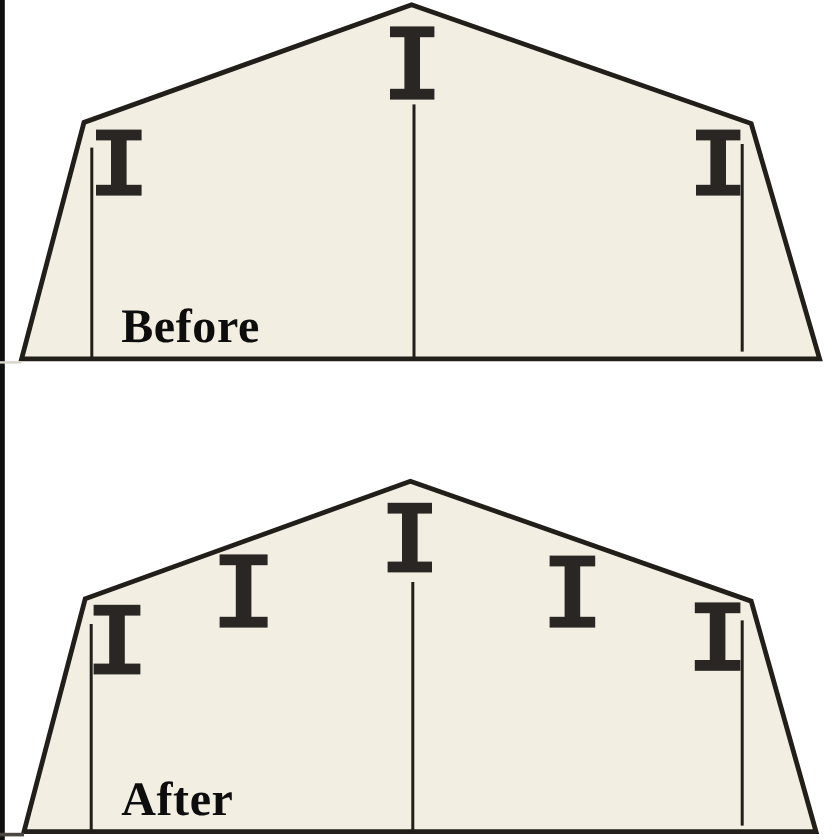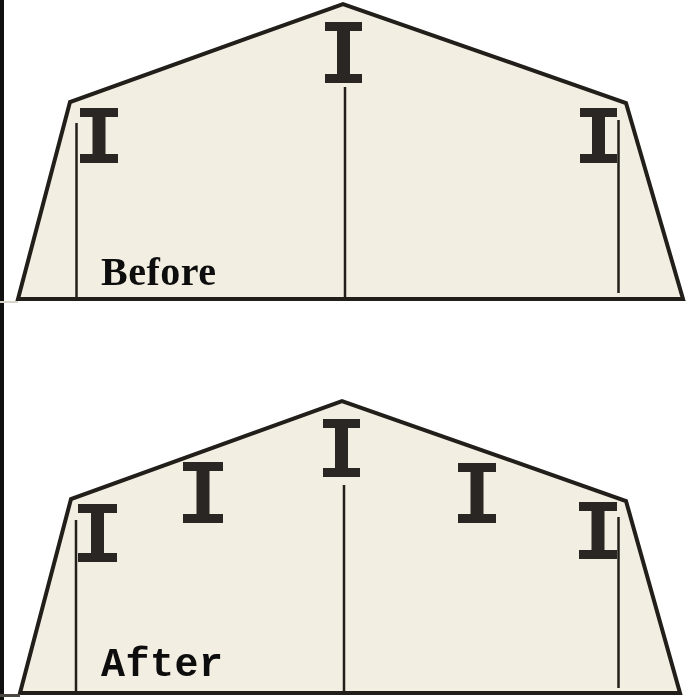--- a/index.html
+++ b/index.html
@@ -112,18 +112,18 @@
       </g>
       <g>
         <rect x="579" y="502" width="38" height="9" fill="#2a2623"></rect>
         <rect x="591.5" y="510" width="13" height="41" fill="#2a2623"></rect>
         <rect x="579" y="550" width="38" height="9" fill="#2a2623"></rect>
       </g>
     </svg>
 
   <div class="panel-label" style="left: 101px; top: 252px; color: rgb(13, 13, 13);">Before</div>
 
-  <div class="panel-label" style="left: 101px; top: 646px; color: rgb(13, 13, 13); font-family: Liberation Mono, monospace;">After</div>
+  <div class="panel-label" style="left: 101px; top: 646px; color: rgb(13, 13, 13);">After</div>
 
   <div class="left-edge-artifact"></div>
   <div class="baseline-stub-top"></div>
   <div class="baseline-stub-bottom"></div>
 </div>
 
 </body></html>

